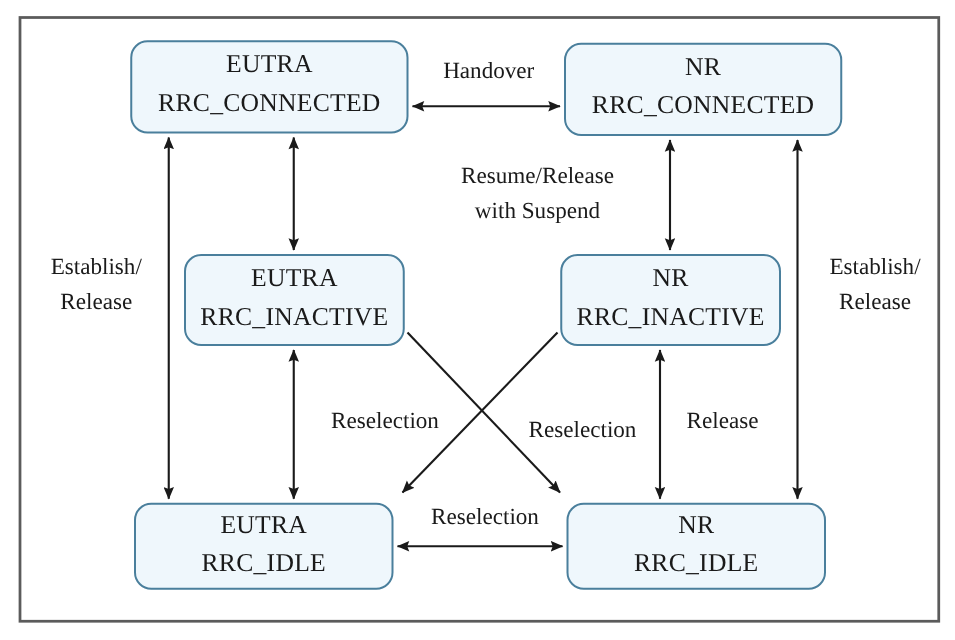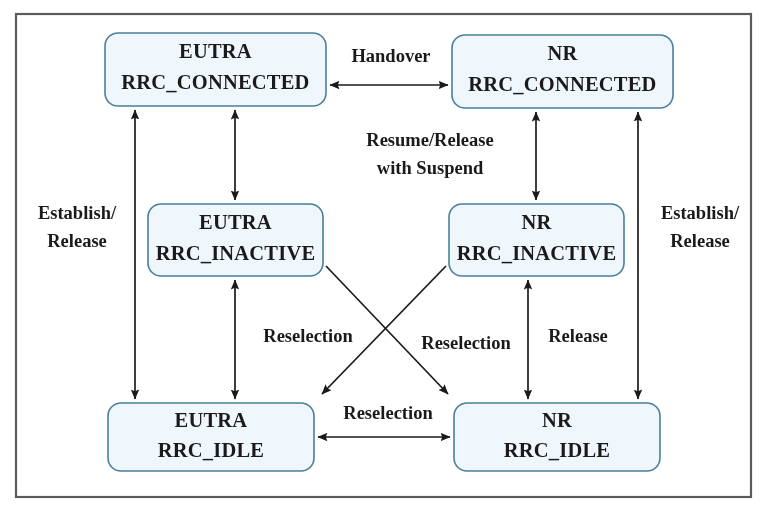--- a/index.html
+++ b/index.html
@@ -7,21 +7,20 @@
     padding: 0;
     background: #ffffff;
   }
   #canvas {
     position: relative;
     width: 764px;
     height: 512px;
     background: #ffffff;
     overflow: hidden;
     font-family: "Liberation Serif", "DejaVu Serif", serif;
-    font-weight: bold;
   }
   #diagram-svg {
     position: absolute;
     left: 0;
     top: 0;
     width: 764px;
     height: 512px;
   }
   .frame-rect {
     fill: none;

